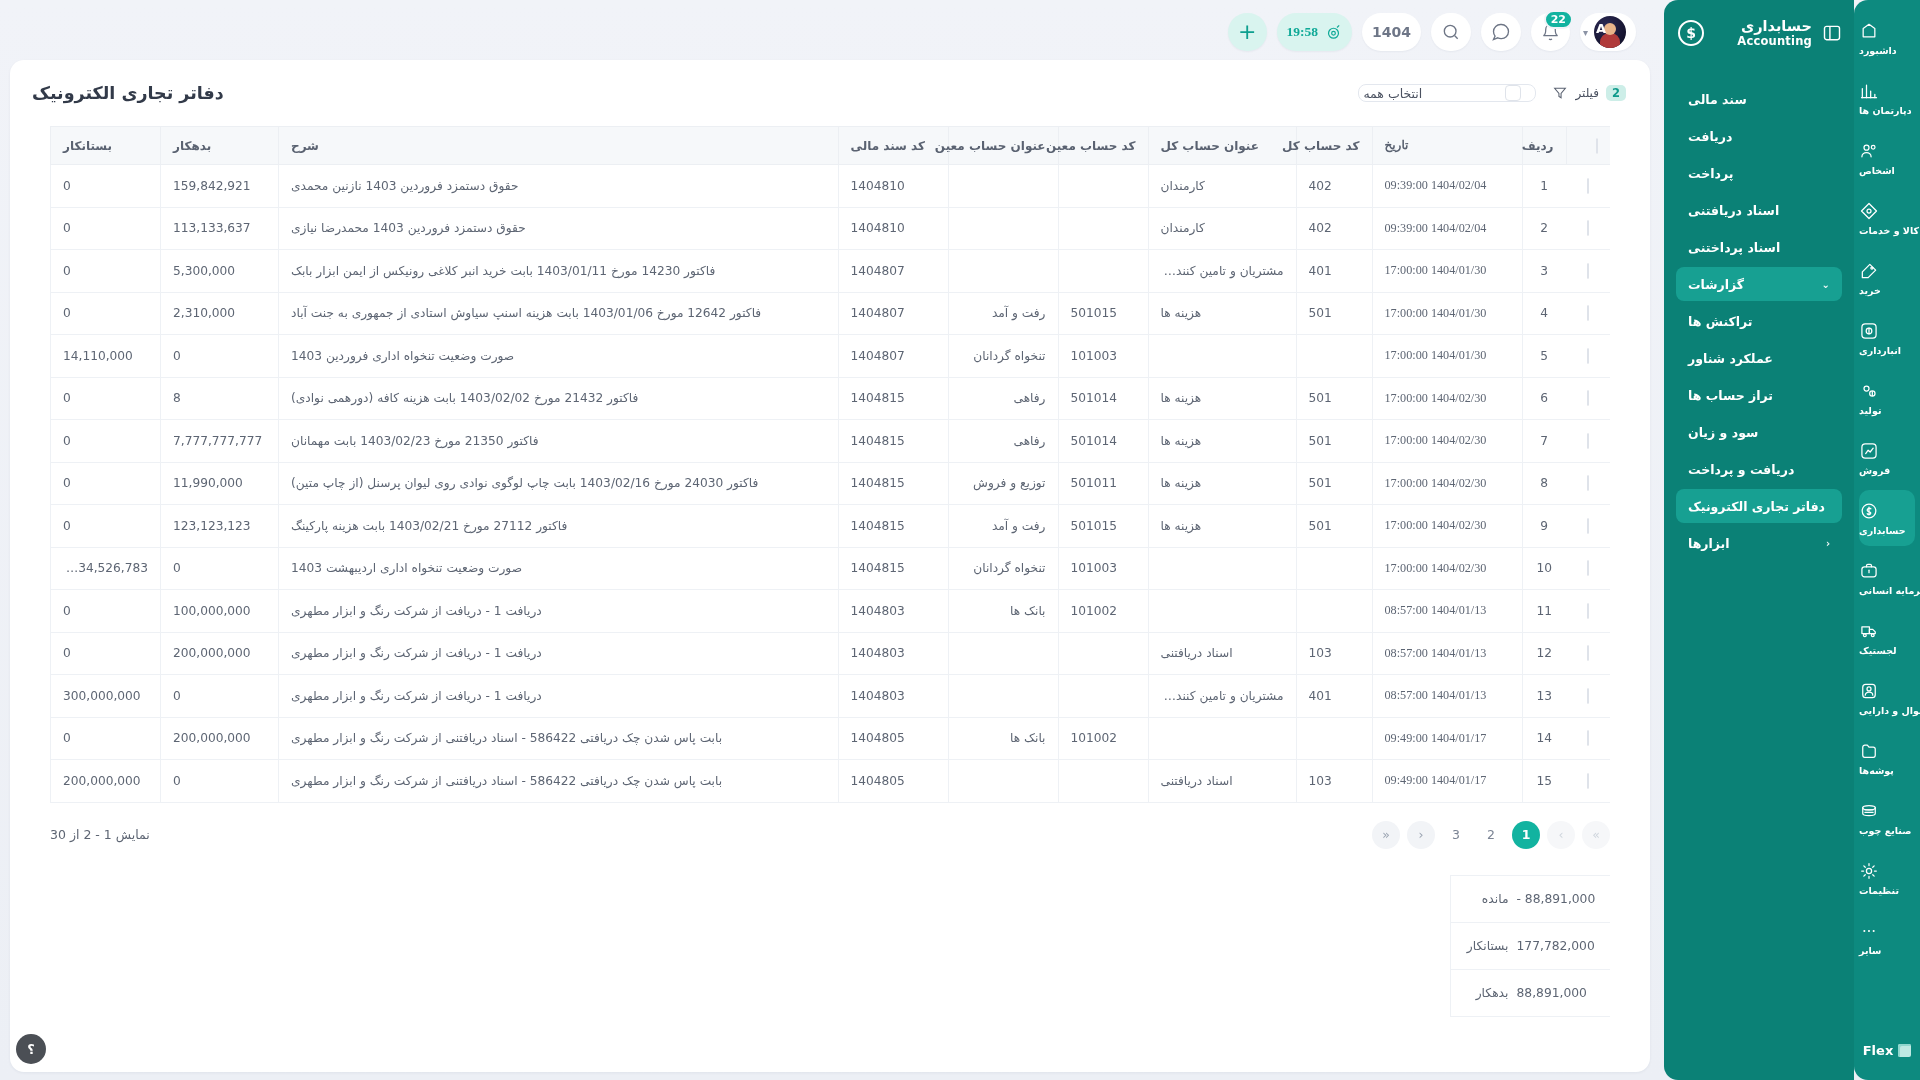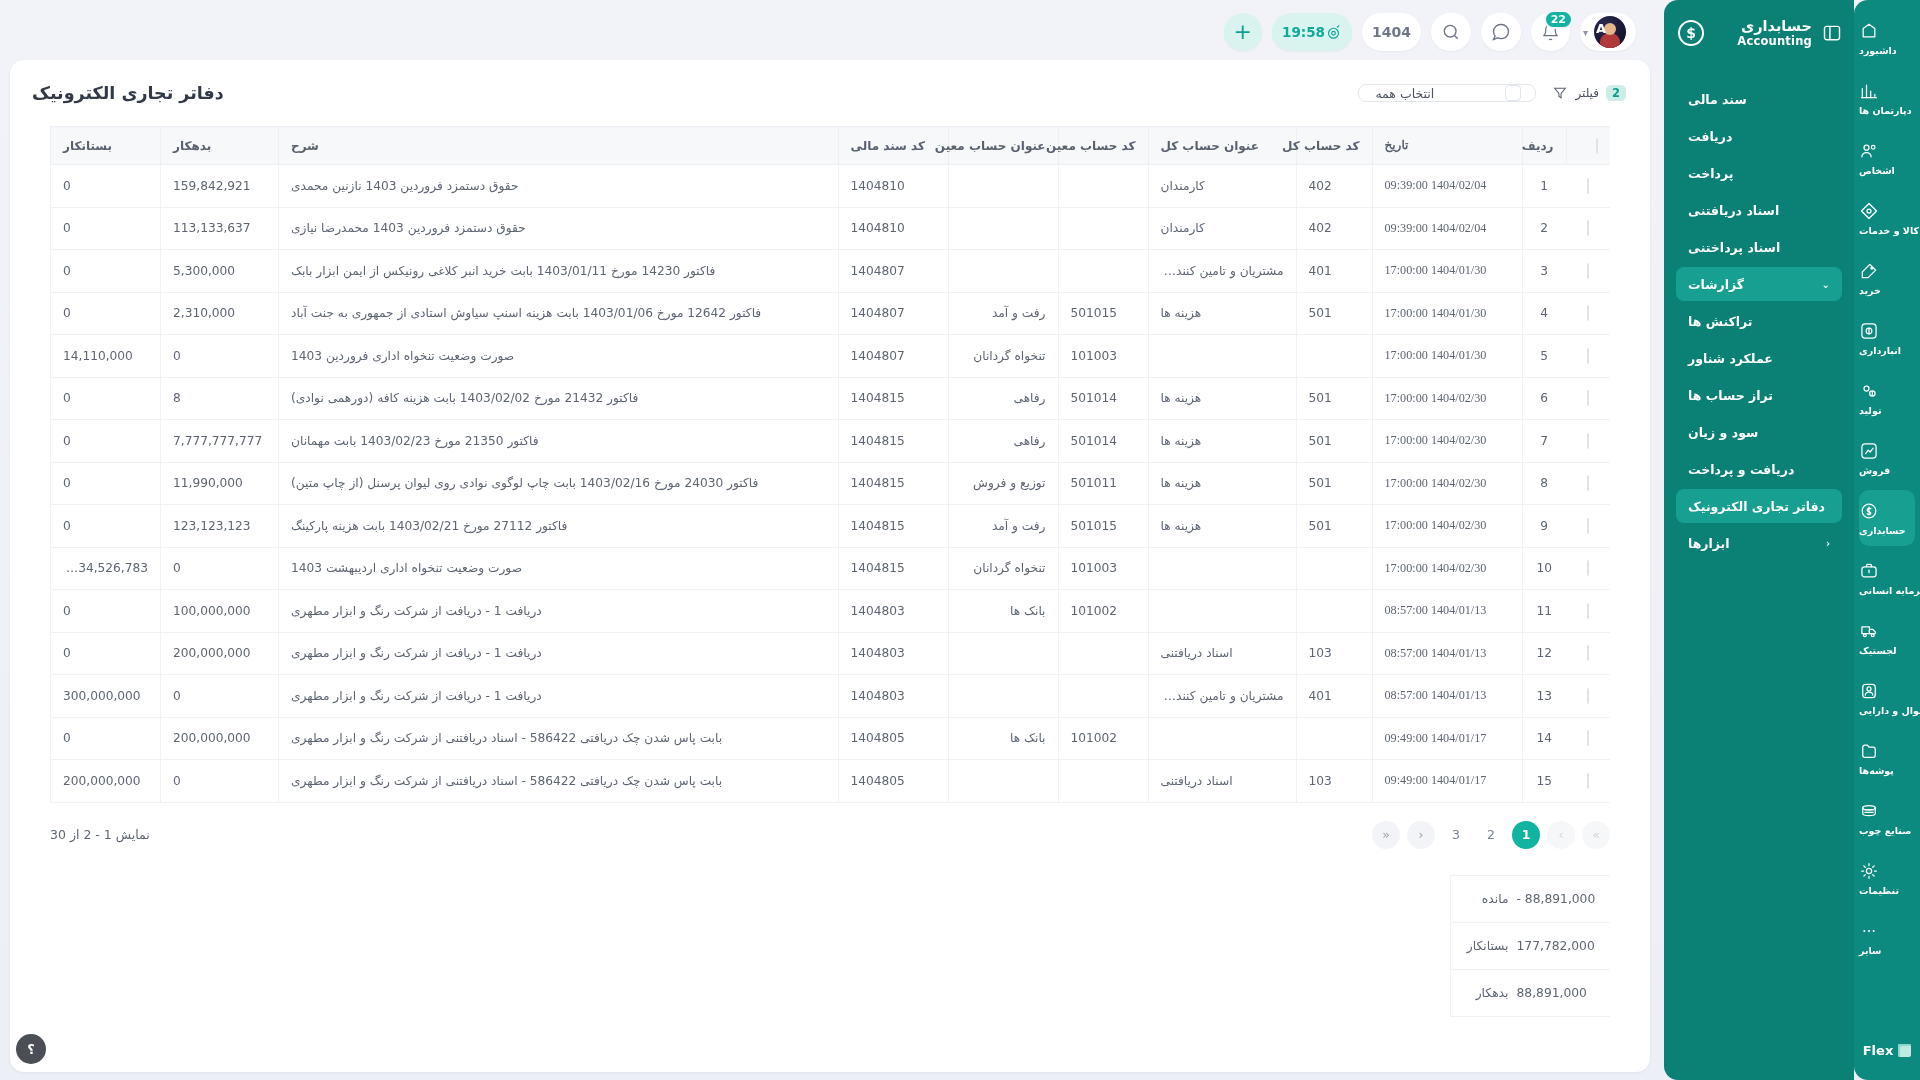--- a/index.html
+++ b/index.html
@@ -111,21 +111,21 @@
   .caret-down { color:#8b93a5; font-size: 10px; }
   .badge-count {
     position: absolute; top: -3px; right: -3px;
     background: #12b3a0; color: #fff; border-radius: 11px;
     min-width: 21px; height: 19px; font-size: 11px; font-weight: 700;
     display: flex; align-items: center; justify-content: center; padding: 0 5px;
     border: 2px solid #f1f3f8;
   }
   .tb-year { font-size: 14px; font-weight: 700; color: #6e7687; }
   .tb-timer {
-    background: #d9f4ef; 
+    background: #d9f4ef; gap: 7px; font-family: Liberation Serif, serif;
   }
   .tb-timer .t-val { color: #0fa997; font-weight: 800; font-size: 13.5px; }
   .tb-plus { background: #d9f4ef; }
   .tb-plus .plus-g { color: #0f9f8f; font-size: 22px; font-weight: 400; line-height: 1; }
 
   
   .main-card {
     position: absolute; top: 60px; left: 10px;
     width: 1640px; height: 1012px;
     background: #ffffff; border-radius: 14px;
@@ -135,21 +135,21 @@
   .card-head {
     height: 66px; display: flex; align-items: center;
     flex-direction: row-reverse; justify-content: space-between;
     padding: 0 24px 0 22px;
   }
   .page-title { font-size: 17.5px; font-weight: 700; color: #323a49; }
   .head-left { display: flex; align-items: center; flex-direction: row-reverse; gap: 16px; }
   .select-all-box {
     width: 178px; height: 18px; border: 1px solid #e3e7ee; border-radius: 8px;
     display: flex; align-items: center; flex-direction: row-reverse;
-    justify-content: space-between; padding: 0 14px 0 16px; cursor: pointer;
+    justify-content: space-between; padding: 0 14px 0 4px; cursor: pointer;
   }
   .select-all-box span { font-size: 12.5px; color: #4a5160; }
   .cb {
     width: 16px; height: 16px; border: 1.4px solid #dfe3ea; border-radius: 4px;
     background: #fff; flex: 0 0 auto; cursor: pointer;
   }
   .filter-btn { display: flex; align-items: center; flex-direction: row-reverse; gap: 7px; cursor: pointer; }
   .filter-btn .f-lbl { font-size: 12px; color: #4a5160; }
   .filter-chip {
     background: #cdeee8; color: #0f9a8b; border-radius: 5px;

